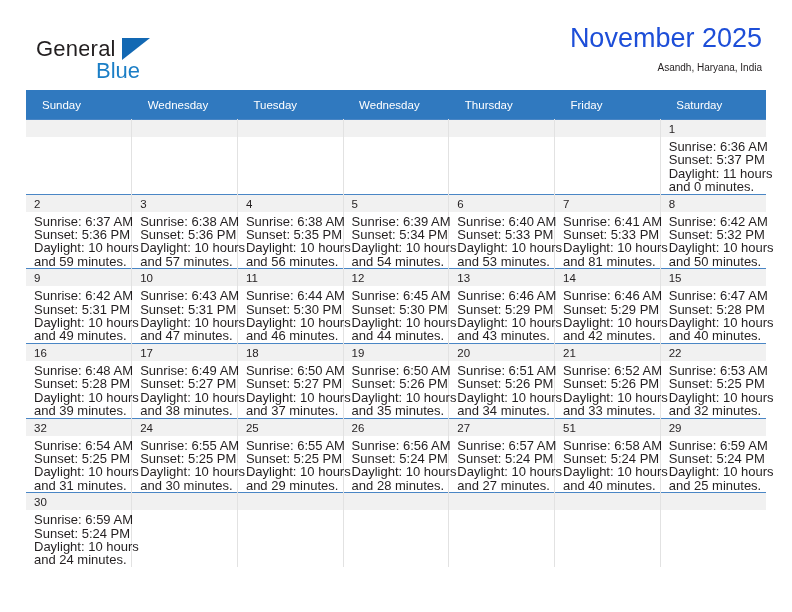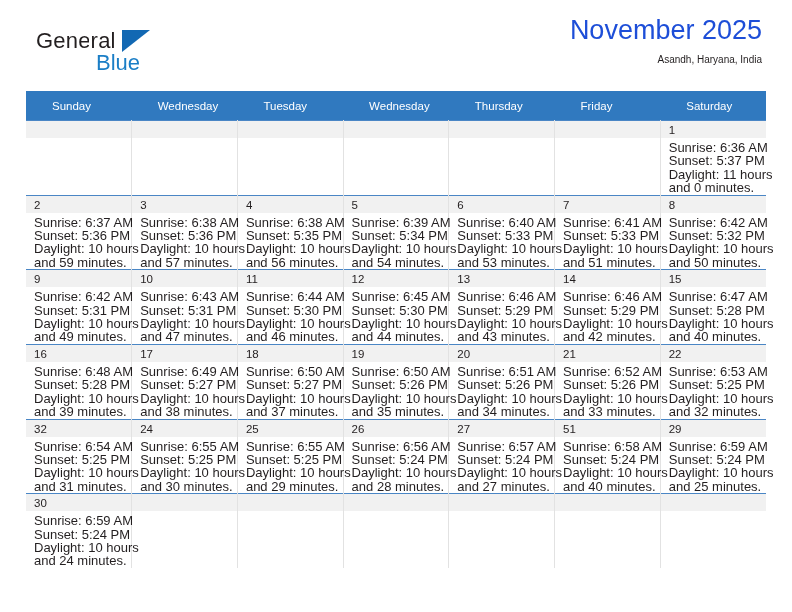--- a/index.html
+++ b/index.html
@@ -18,22 +18,22 @@
     position: relative;
     width: 792px;
     height: 612px;
     box-sizing: border-box;
     padding: 0;
   }
 
   
   .top {
     position: relative;
-    height: 91px;
-    margin: 0 26px;
+    height: 74px;
+    margin: 8px 26px;
   }
   .logo {
     position: absolute;
     left: 10px;
     top: 28px;
     width: 170px;
     height: 48px;
   }
   .logo-general {
     position: absolute;
@@ -97,21 +97,21 @@
     border-collapse: collapse;
     table-layout: fixed;
     width: 740px;
   }
   .cal th {
     background: #3079bf;
     color: #ffffff;
     font-weight: normal;
     font-size: 11.5px;
     text-align: left;
-    padding: 5px 0 5px 26px;
+    padding: 5px 0 5px 16px;
     height: 19px;
     border: none;
   }
   .cal td {
     vertical-align: top;
     padding: 0;
     height: 71px;
     border-top: 1px solid #3079bf;
     border-right: 1px solid #e2e2e2;
     background: #ffffff;
@@ -290,21 +290,21 @@
             <div>Daylight: 10 hours</div>
             <div>and 53 minutes.</div>
           </div>
         </td>
         <td>
           <div class="daynum-band">7</div>
           <div class="lines">
             <div>Sunrise: 6:41 AM</div>
             <div>Sunset: 5:33 PM</div>
             <div>Daylight: 10 hours</div>
-            <div>and 51 minutes.</div>
+            <div>and 81 minutes.</div>
           </div>
         </td>
         <td>
           <div class="daynum-band">8</div>
           <div class="lines">
             <div>Sunrise: 6:42 AM</div>
             <div>Sunset: 5:32 PM</div>
             <div>Daylight: 10 hours</div>
             <div>and 50 minutes.</div>
           </div>

